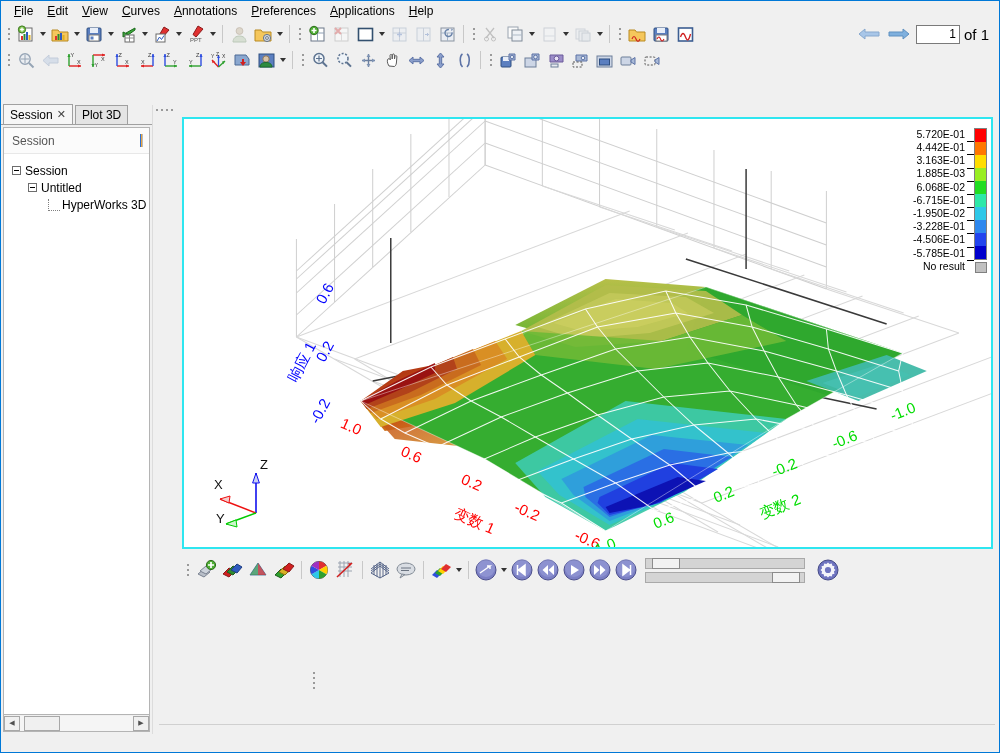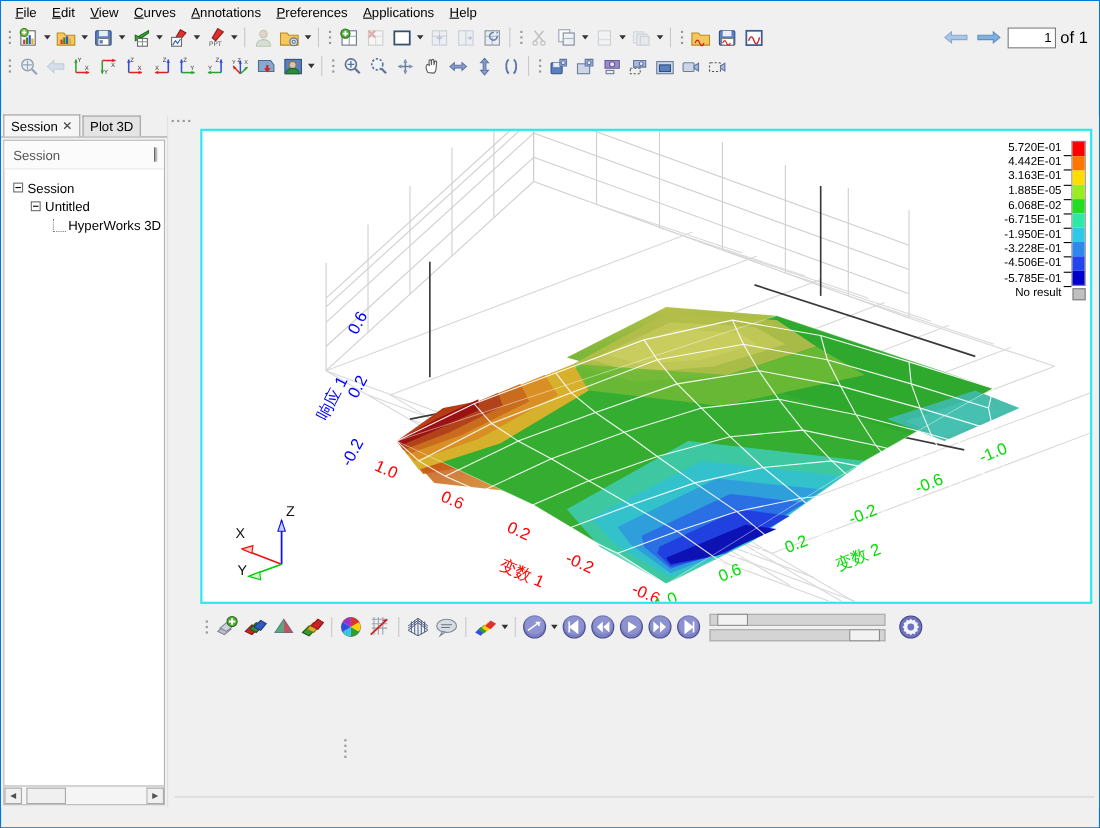--- a/index.html
+++ b/index.html
@@ -1025,24 +1025,24 @@
           <path d="M50 62 L20 73" stroke="#00cc00" stroke-width="1.5" fill="none"></path>
           <path d="M20 73 L30 69 L31 76 Z" fill="#ccf5cc" stroke="#00cc00"></path>
           <text x="10" y="72" font-size="13" fill="#111" font-family="Liberation Sans, sans-serif">Y</text>
         </svg>
 
         <div class="legend">
           <div class="legend-labels">
             <span>5.720E-01</span>
             <span>4.442E-01</span>
             <span>3.163E-01</span>
-            <span>1.885E-05</span>
+            <span>1.885E-03</span>
             <span>6.068E-02</span>
             <span>-6.715E-01</span>
-            <span>-1.950E-01</span>
+            <span>-1.950E-02</span>
             <span>-3.228E-01</span>
             <span>-4.506E-01</span>
             <span>-5.785E-01</span>
             <span>No result</span>
           </div>
           <div class="legend-ticks">
             <i></i>
               <i></i>
               <i></i>
               <i></i>

